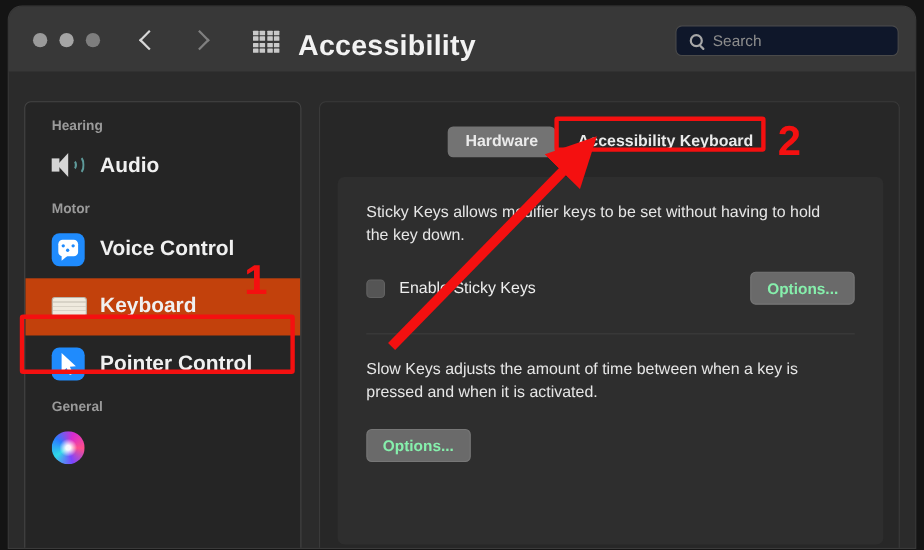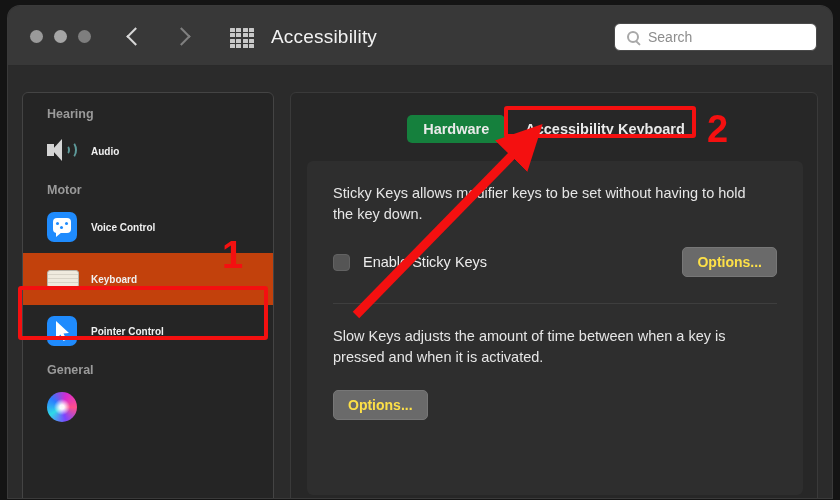--- a/index.html
+++ b/index.html
@@ -65,27 +65,27 @@
     position: absolute; left: 222px; top: 22px;
     width: 24px; height: 20px;
     display: grid;
     grid-template-columns: repeat(4, 1fr);
     grid-template-rows: repeat(4, 1fr);
     gap: 1.5px;
   }
   .grid-icon i { background: #c9c9c9; border-radius: 0.5px; }
   .win-title {
     position: absolute; left: 263px; top: 20px;
-    font-size: 19px; font-weight: normal; color: #f2f2f2;
+    font-size: 26px; font-weight: bold; color: #f2f2f2;
     letter-spacing: .2px;
   }
   .search-box {
     position: absolute; right: 15px; top: 17px;
     width: 203px; height: 28px;
-    background: #ffffff;
+    background: #0f172a;
     border: 1px solid #4a4a4a;
     border-radius: 6px;
     display: flex; align-items: center;
   }
   .mag {
     position: relative;
     width: 12px; height: 12px;
     margin-left: 12px;
     border: 2px solid #a8a8a8;
     border-radius: 50%;
@@ -127,21 +127,21 @@
     font-weight: bold;
     padding: 6px 0 4px 24px;
   }
   .side-item {
     display: flex; align-items: center;
     height: 52px;
     padding-left: 24px;
     gap: 14px;
   }
   .side-item.selected { background: #c2410c; }
-  .side-label { font-size: 10px; color: #f0f0f0; font-weight: bold; }
+  .side-label { font-size: 19px; color: #f0f0f0; font-weight: bold; }
   .ic { width: 30px; height: 30px; flex: none; position: relative; }
 
   
   .ic-audio .spk {
     position: absolute; left: 0; top: 8px;
     width: 7px; height: 12px; background: #d5d5d5;
   }
   .ic-audio .cone {
     position: absolute; left: 5px; top: 3px;
     width: 0; height: 0;
@@ -245,21 +245,21 @@
   .tabs {
     display: flex; justify-content: center;
     gap: 4px; margin-top: 22px;
   }
   .tab {
     font-size: 14.5px; font-weight: bold;
     color: #eaeaea;
     padding: 6px 16px;
     border-radius: 5px;
   }
-  .tab.active { background: #15803d; }
+  .tab.active { background: #737373; }
   .panel {
     position: absolute;
     left: 16px; top: 68px;
     width: 496px; height: 334px;
     background: #2e2e2e;
     border-radius: 6px;
     padding: 22px 26px 0 26px;
   }
   .desc {
     font-size: 14.5px; color: #e6e6e6;
@@ -273,21 +273,21 @@
   }
   .chk-wrap { display: flex; align-items: center; gap: 13px; }
   .chk {
     width: 17px; height: 17px;
     background: #555; border: 1px solid #626262;
     border-radius: 4px;
   }
   .chk-label { font-size: 14.5px; color: #ededed; }
   .btn {
     background: #6a6a6a;
-    color: #fde047; font-size: 14px; font-weight: bold;
+    color: #86efac; font-size: 14px; font-weight: bold;
     padding: 6px 14px;
     border-radius: 5px;
     border: 1px solid #777;
   }
   .divider {
     height: 1px; background: #3e3e3e;
     margin: 26px 0 0 0;
   }
 
   

